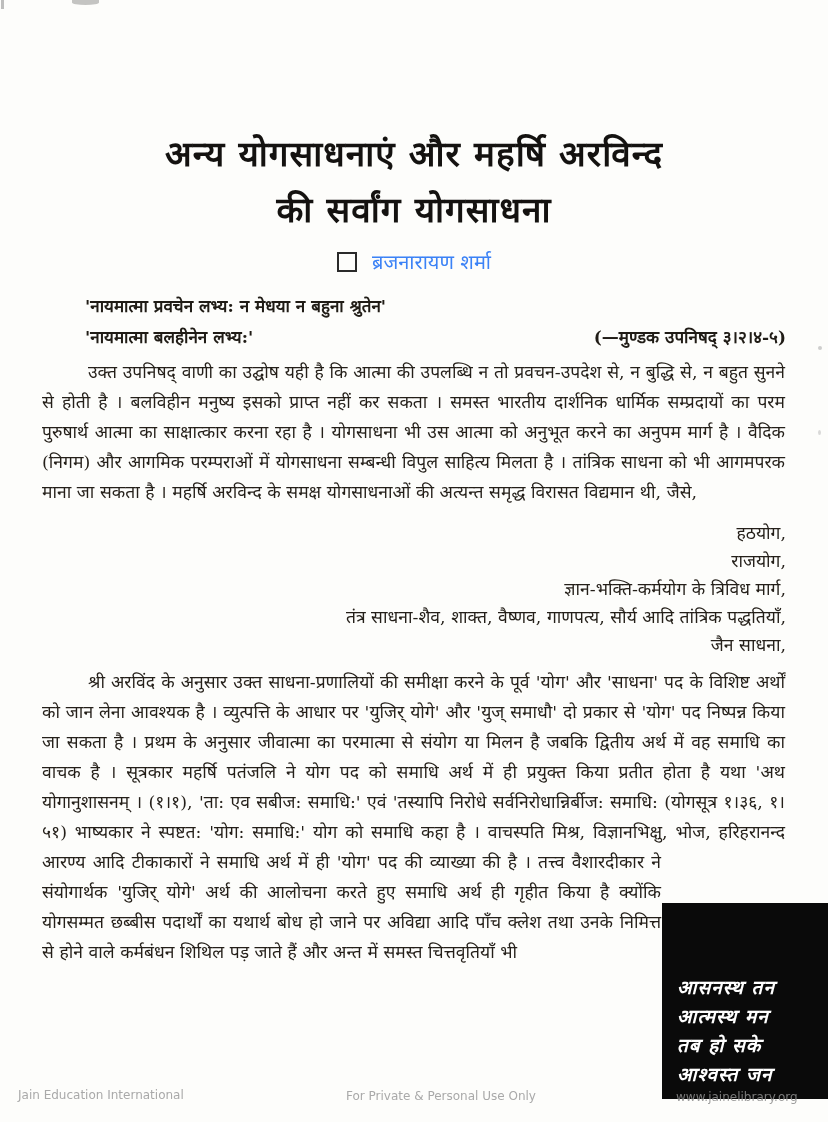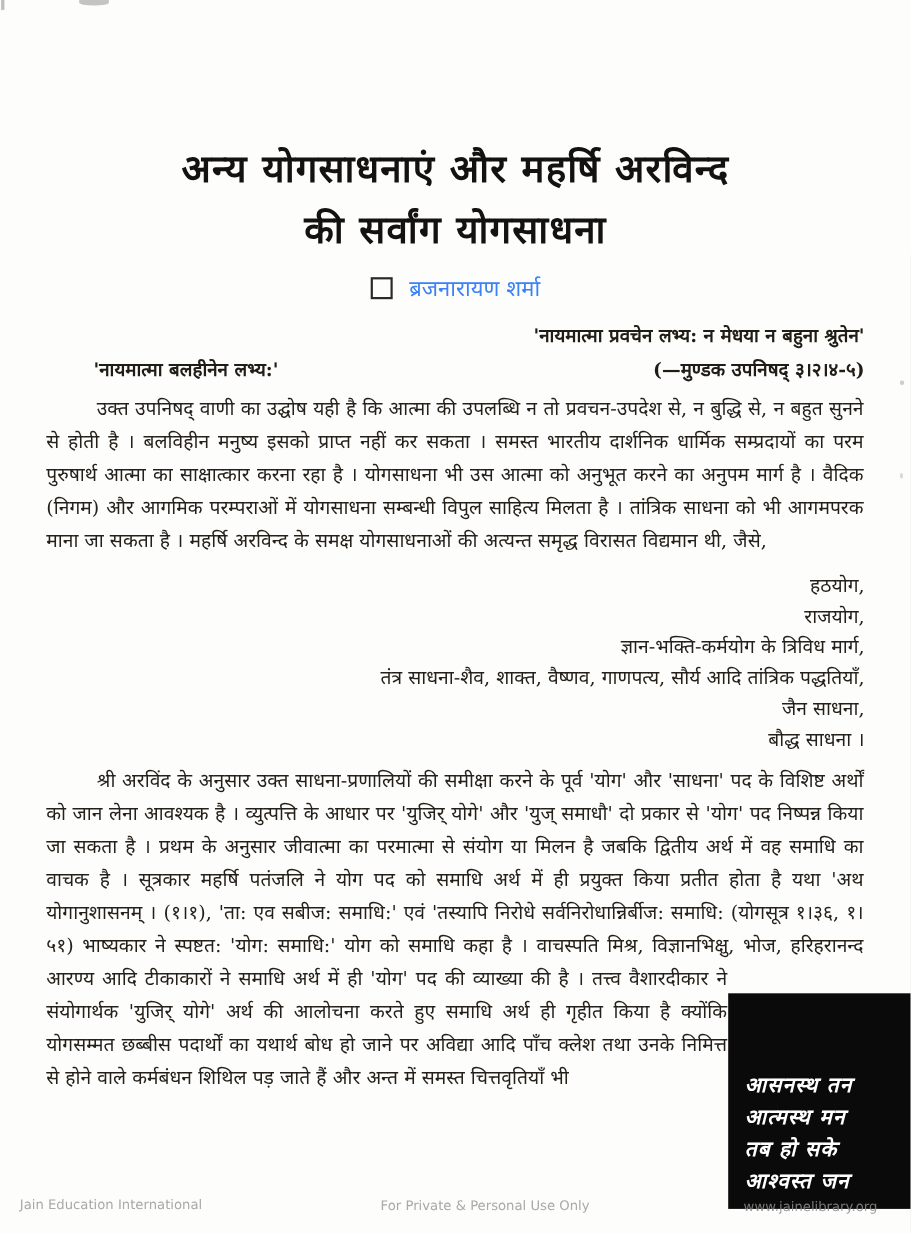--- a/index.html
+++ b/index.html
@@ -42,21 +42,20 @@
     display:inline-block;width:16px;height:16px;
     border:2px solid #2a2a2a;background:transparent;
   }
 
   .quote{
     margin:16px 42px 0 85px;
     font-weight:700;
     font-size:17px;
     line-height:31px;
     color:#201c16;
-    text-align:right;
   }
   .quote .row2{display:flex;}
   .quote .ref{margin-left:auto;margin-right:0;font-weight:700;}
 
   .bodytext{
     margin:4px 43px 0 42px;
     font-size:17.5px;
     line-height:30px;
     text-align:justify;
     text-indent:46px;
@@ -139,21 +138,20 @@
   </div>
 
   <p class="bodytext">उक्त उपनिषद् वाणी का उद्घोष यही है कि आत्मा की उपलब्धि न तो प्रवचन-उपदेश से, न बुद्धि से, न बहुत सुनने से होती है । बलविहीन मनुष्य इसको प्राप्त नहीं कर सकता । समस्त भारतीय दार्शनिक धार्मिक सम्प्रदायों का परम पुरुषार्थ आत्मा का साक्षात्कार करना रहा है । योगसाधना भी उस आत्मा को अनुभूत करने का अनुपम मार्ग है । वैदिक (निगम) और आगमिक परम्पराओं में योगसाधना सम्बन्धी विपुल साहित्य मिलता है । तांत्रिक साधना को भी आगमपरक माना जा सकता है । महर्षि अरविन्द के समक्ष योगसाधनाओं की अत्यन्त समृद्ध विरासत विद्यमान थी, जैसे,</p>
 
   <div class="yoga-list">
     <div class="li">हठयोग,</div>
     <div class="li">राजयोग,</div>
     <div class="li">ज्ञान-भक्ति-कर्मयोग के त्रिविध मार्ग,</div>
     <div class="li">तंत्र साधना-शैव, शाक्त, वैष्णव, गाणपत्य, सौर्य आदि तांत्रिक पद्धतियाँ,</div>
     <div class="li">जैन साधना,</div>
-    <div class="li">बौद्ध साधना ।</div>
   </div>
 
   <div class="para2wrap">
     <div class="float-pusher"></div>
     <div class="float-spacer"></div>
     <p class="para2 bodytext" style="margin:0;">श्री अरविंद के अनुसार उक्त साधना-प्रणालियों की समीक्षा करने के पूर्व 'योग' और 'साधना' पद के विशिष्ट अर्थों को जान लेना आवश्यक है । व्युत्पत्ति के आधार पर 'युजिर् योगे' और 'युज् समाधौ' दो प्रकार से 'योग' पद निष्पन्न किया जा सकता है । प्रथम के अनुसार जीवात्मा का परमात्मा से संयोग या मिलन है जबकि द्वितीय अर्थ में वह समाधि का वाचक है । सूत्रकार महर्षि पतंजलि ने योग पद को समाधि अर्थ में ही प्रयुक्त किया प्रतीत होता है यथा 'अथ योगानुशासनम् । (१।१), 'ता: एव सबीज: समाधि:' एवं 'तस्यापि निरोधे सर्वनिरोधान्निर्बीज: समाधि: (योगसूत्र १।३६, १।५१) भाष्यकार ने स्पष्टत: 'योग: समाधि:' योग को समाधि कहा है । वाचस्पति मिश्र, विज्ञानभिक्षु, भोज, हरिहरानन्द आरण्य आदि टीकाकारों ने समाधि अर्थ में ही 'योग' पद की व्याख्या की है । तत्त्व वैशारदीकार ने संयोगार्थक 'युजिर् योगे' अर्थ की आलोचना करते हुए समाधि अर्थ ही गृहीत किया है क्योंकि योगसम्मत छब्बीस पदार्थों का यथार्थ बोध हो जाने पर अविद्या आदि पाँच क्लेश तथा उनके निमित्त से होने वाले कर्मबंधन शिथिल पड़ जाते हैं और अन्त में समस्त चित्तवृतियाँ भी</p>
   </div>
 
   <div class="verse-box">
     <span class="vline">आसनस्थ तन</span>

